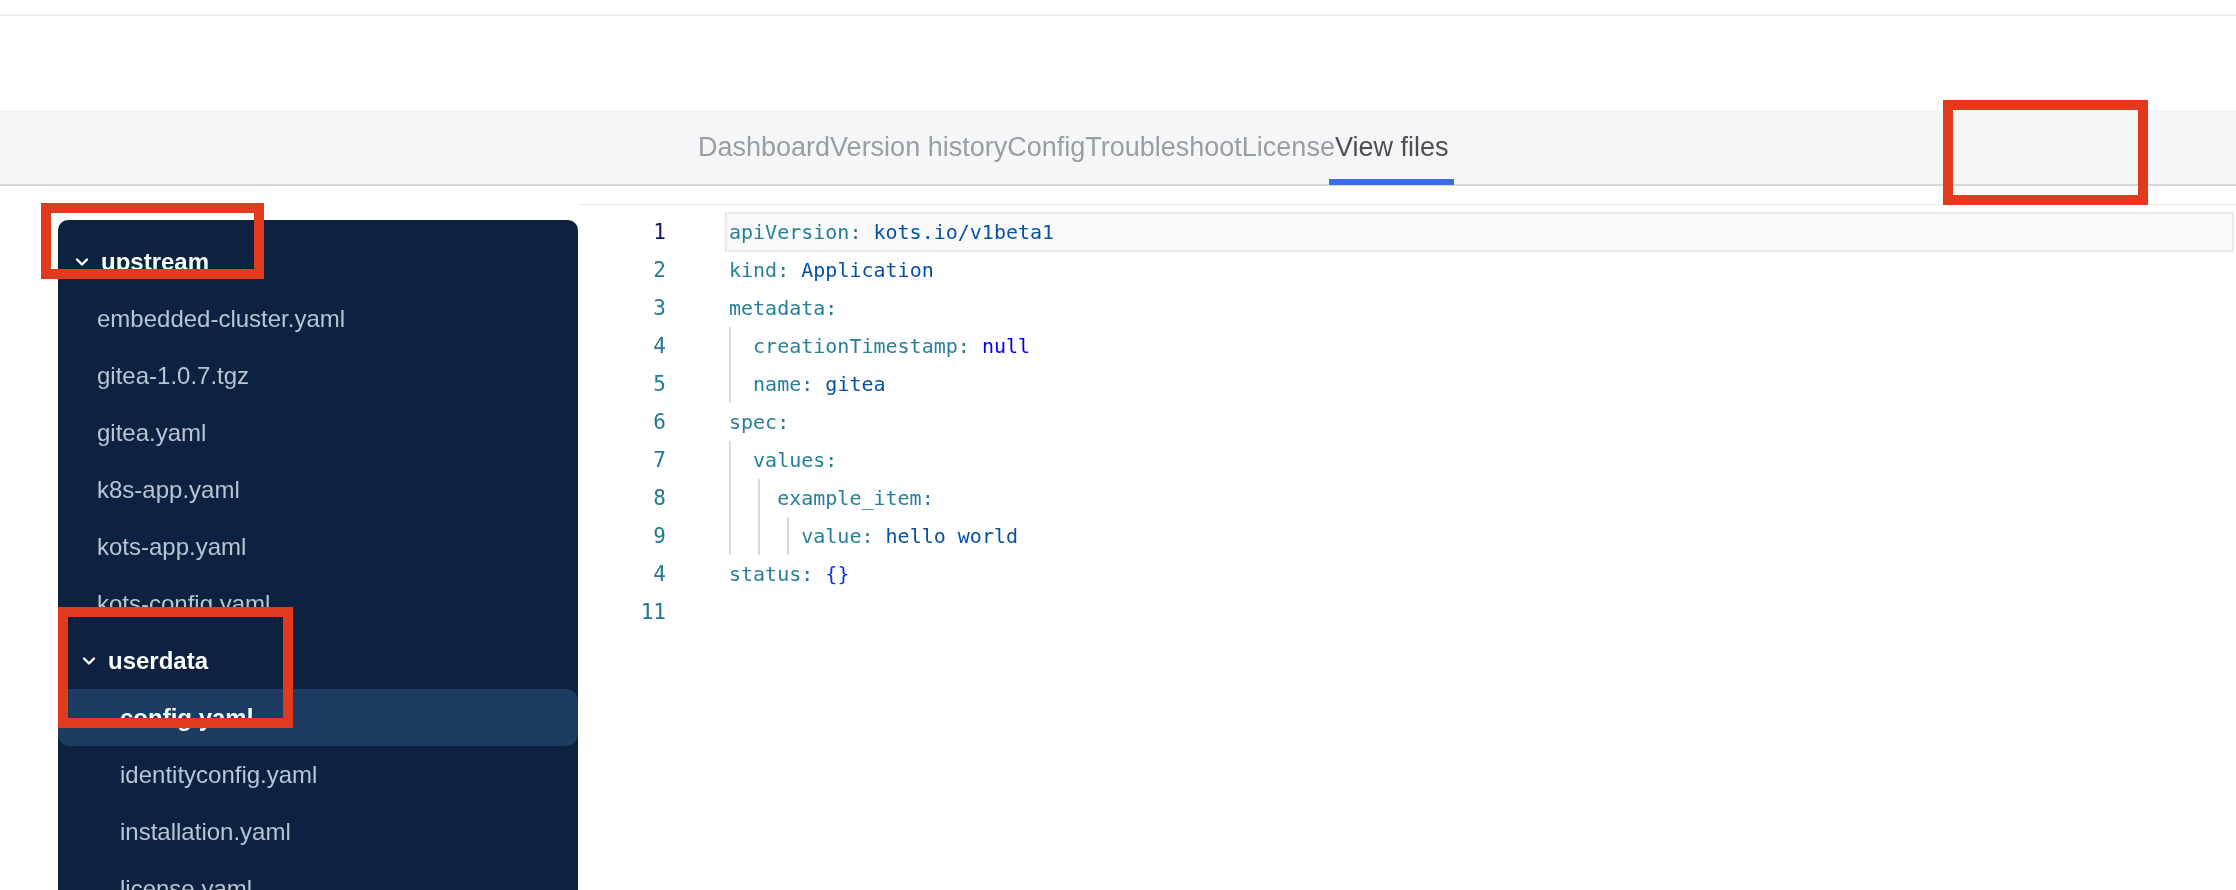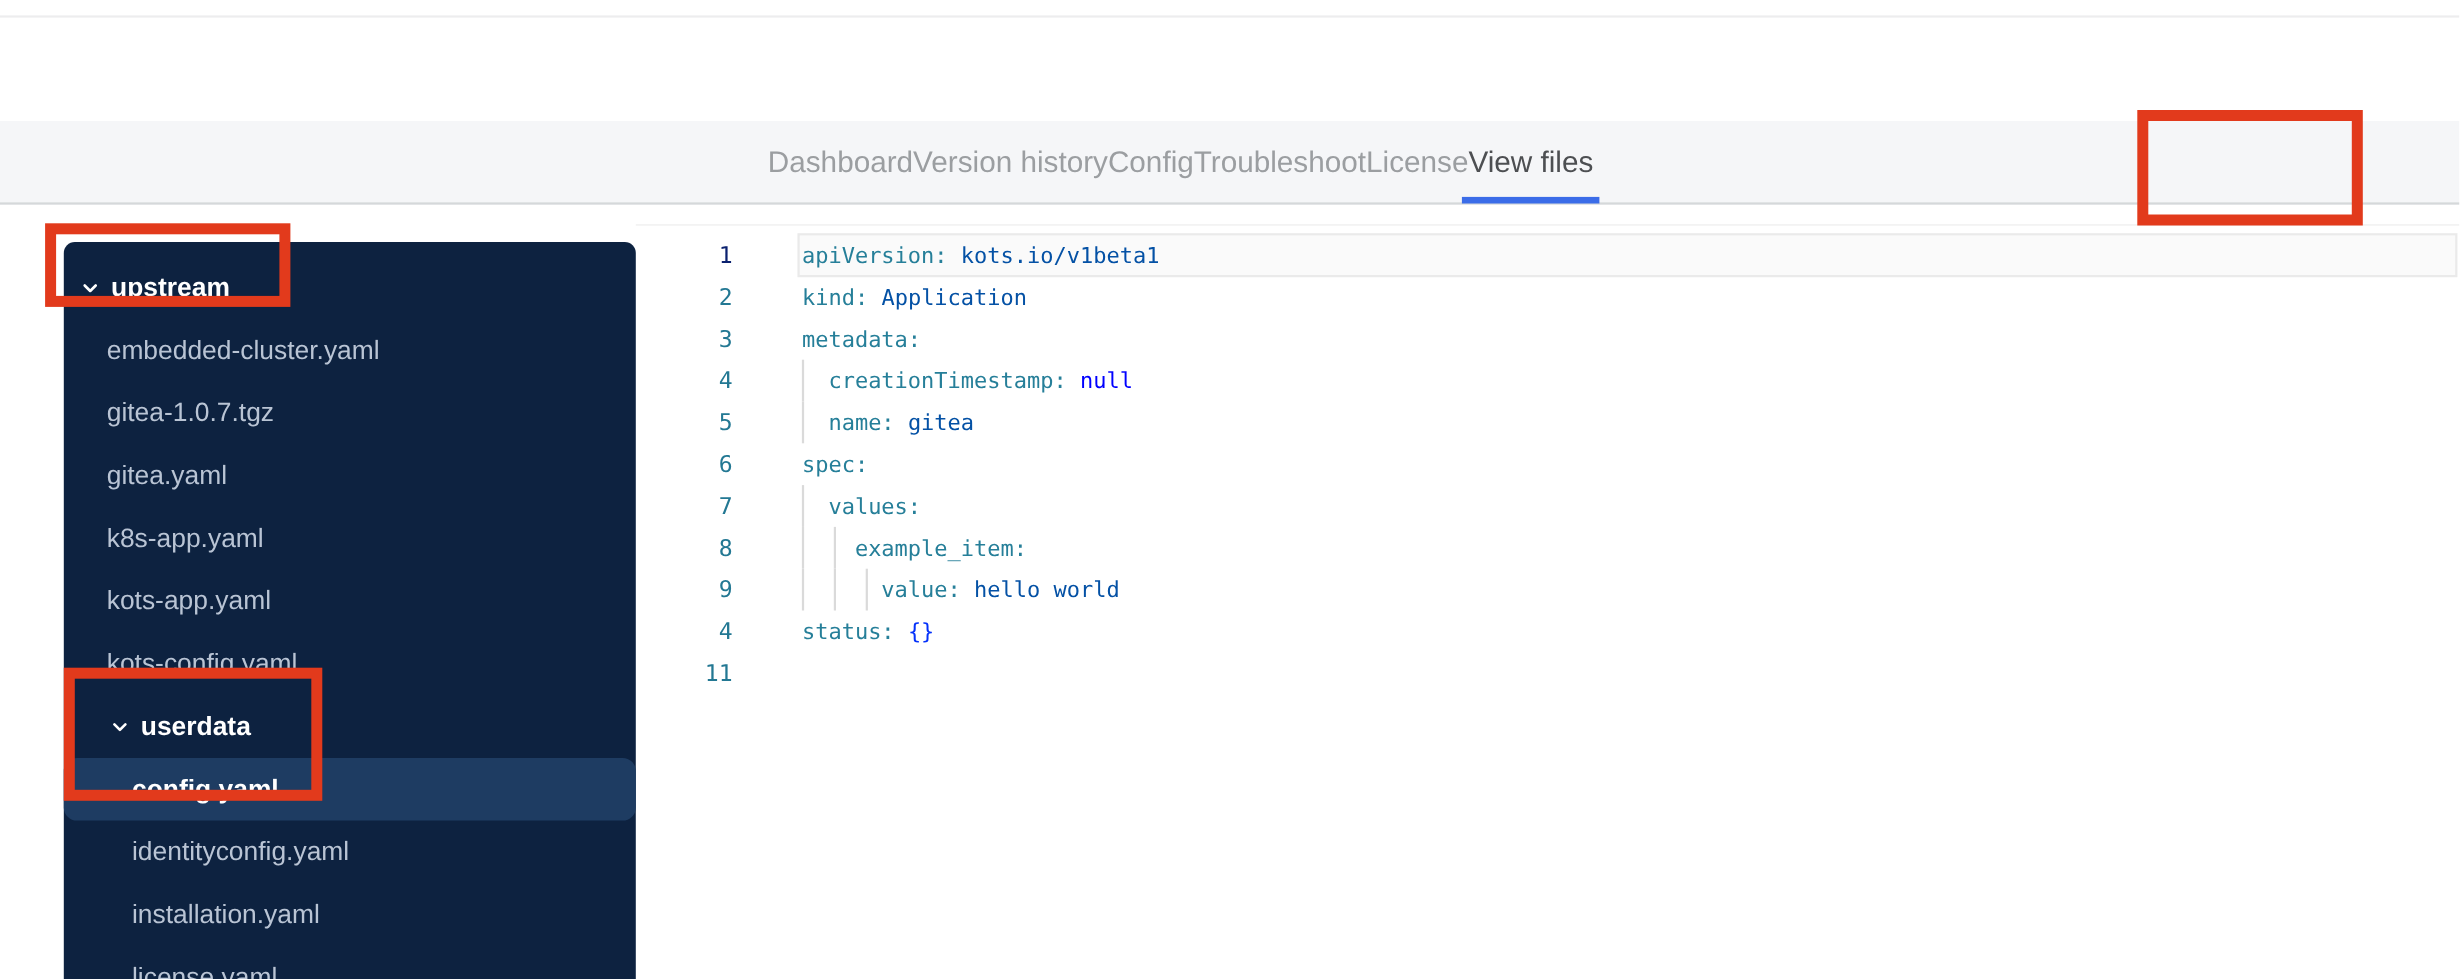--- a/index.html
+++ b/index.html
@@ -30,21 +30,21 @@
 
   
   .sidebar{position:absolute;left:58px;top:220px;width:520px;bottom:0;
        background:var(--sidebar-bg);border-radius:10px 10px 0 0;padding-top:13px;box-sizing:border-box;}
   .trow{height:57px;display:flex;align-items:center;font-size:24px;color:#b9c4d4;cursor:pointer;}
   .trow .chev{display:flex;align-items:center;margin-right:9px;}
   .trow.folder{color:#ffffff;font-weight:bold;}
   .trow.selected{background:var(--sidebar-selected);color:#ffffff;font-weight:bold;}
   .pl-0{padding-left:14px;}   
   .pl-1{padding-left:39px;}   
-  .pl-1f{padding-left:41px;align-items:center;}  
+  .pl-1f{padding-left:21px;align-items:center;}  
   .pl-2{padding-left:62px;border-radius:12px;}   
 
   
   .editor-topline{position:absolute;left:578px;right:0;top:204px;height:1px;background:#ececec;}
   .gutter{position:absolute;left:578px;top:213px;width:88px;text-align:right;}
   .gnum{height:38px;line-height:38px;font-family:"DejaVu Sans Mono",monospace;font-size:21px;
         color:var(--linenum);}
   .gnum.current{color:#0b216f;}
   .current-line-box{position:absolute;left:725px;right:2px;top:212px;height:40px;
         border:2px solid #eaeaea;background:rgba(0,0,0,0.02);box-sizing:border-box;}

